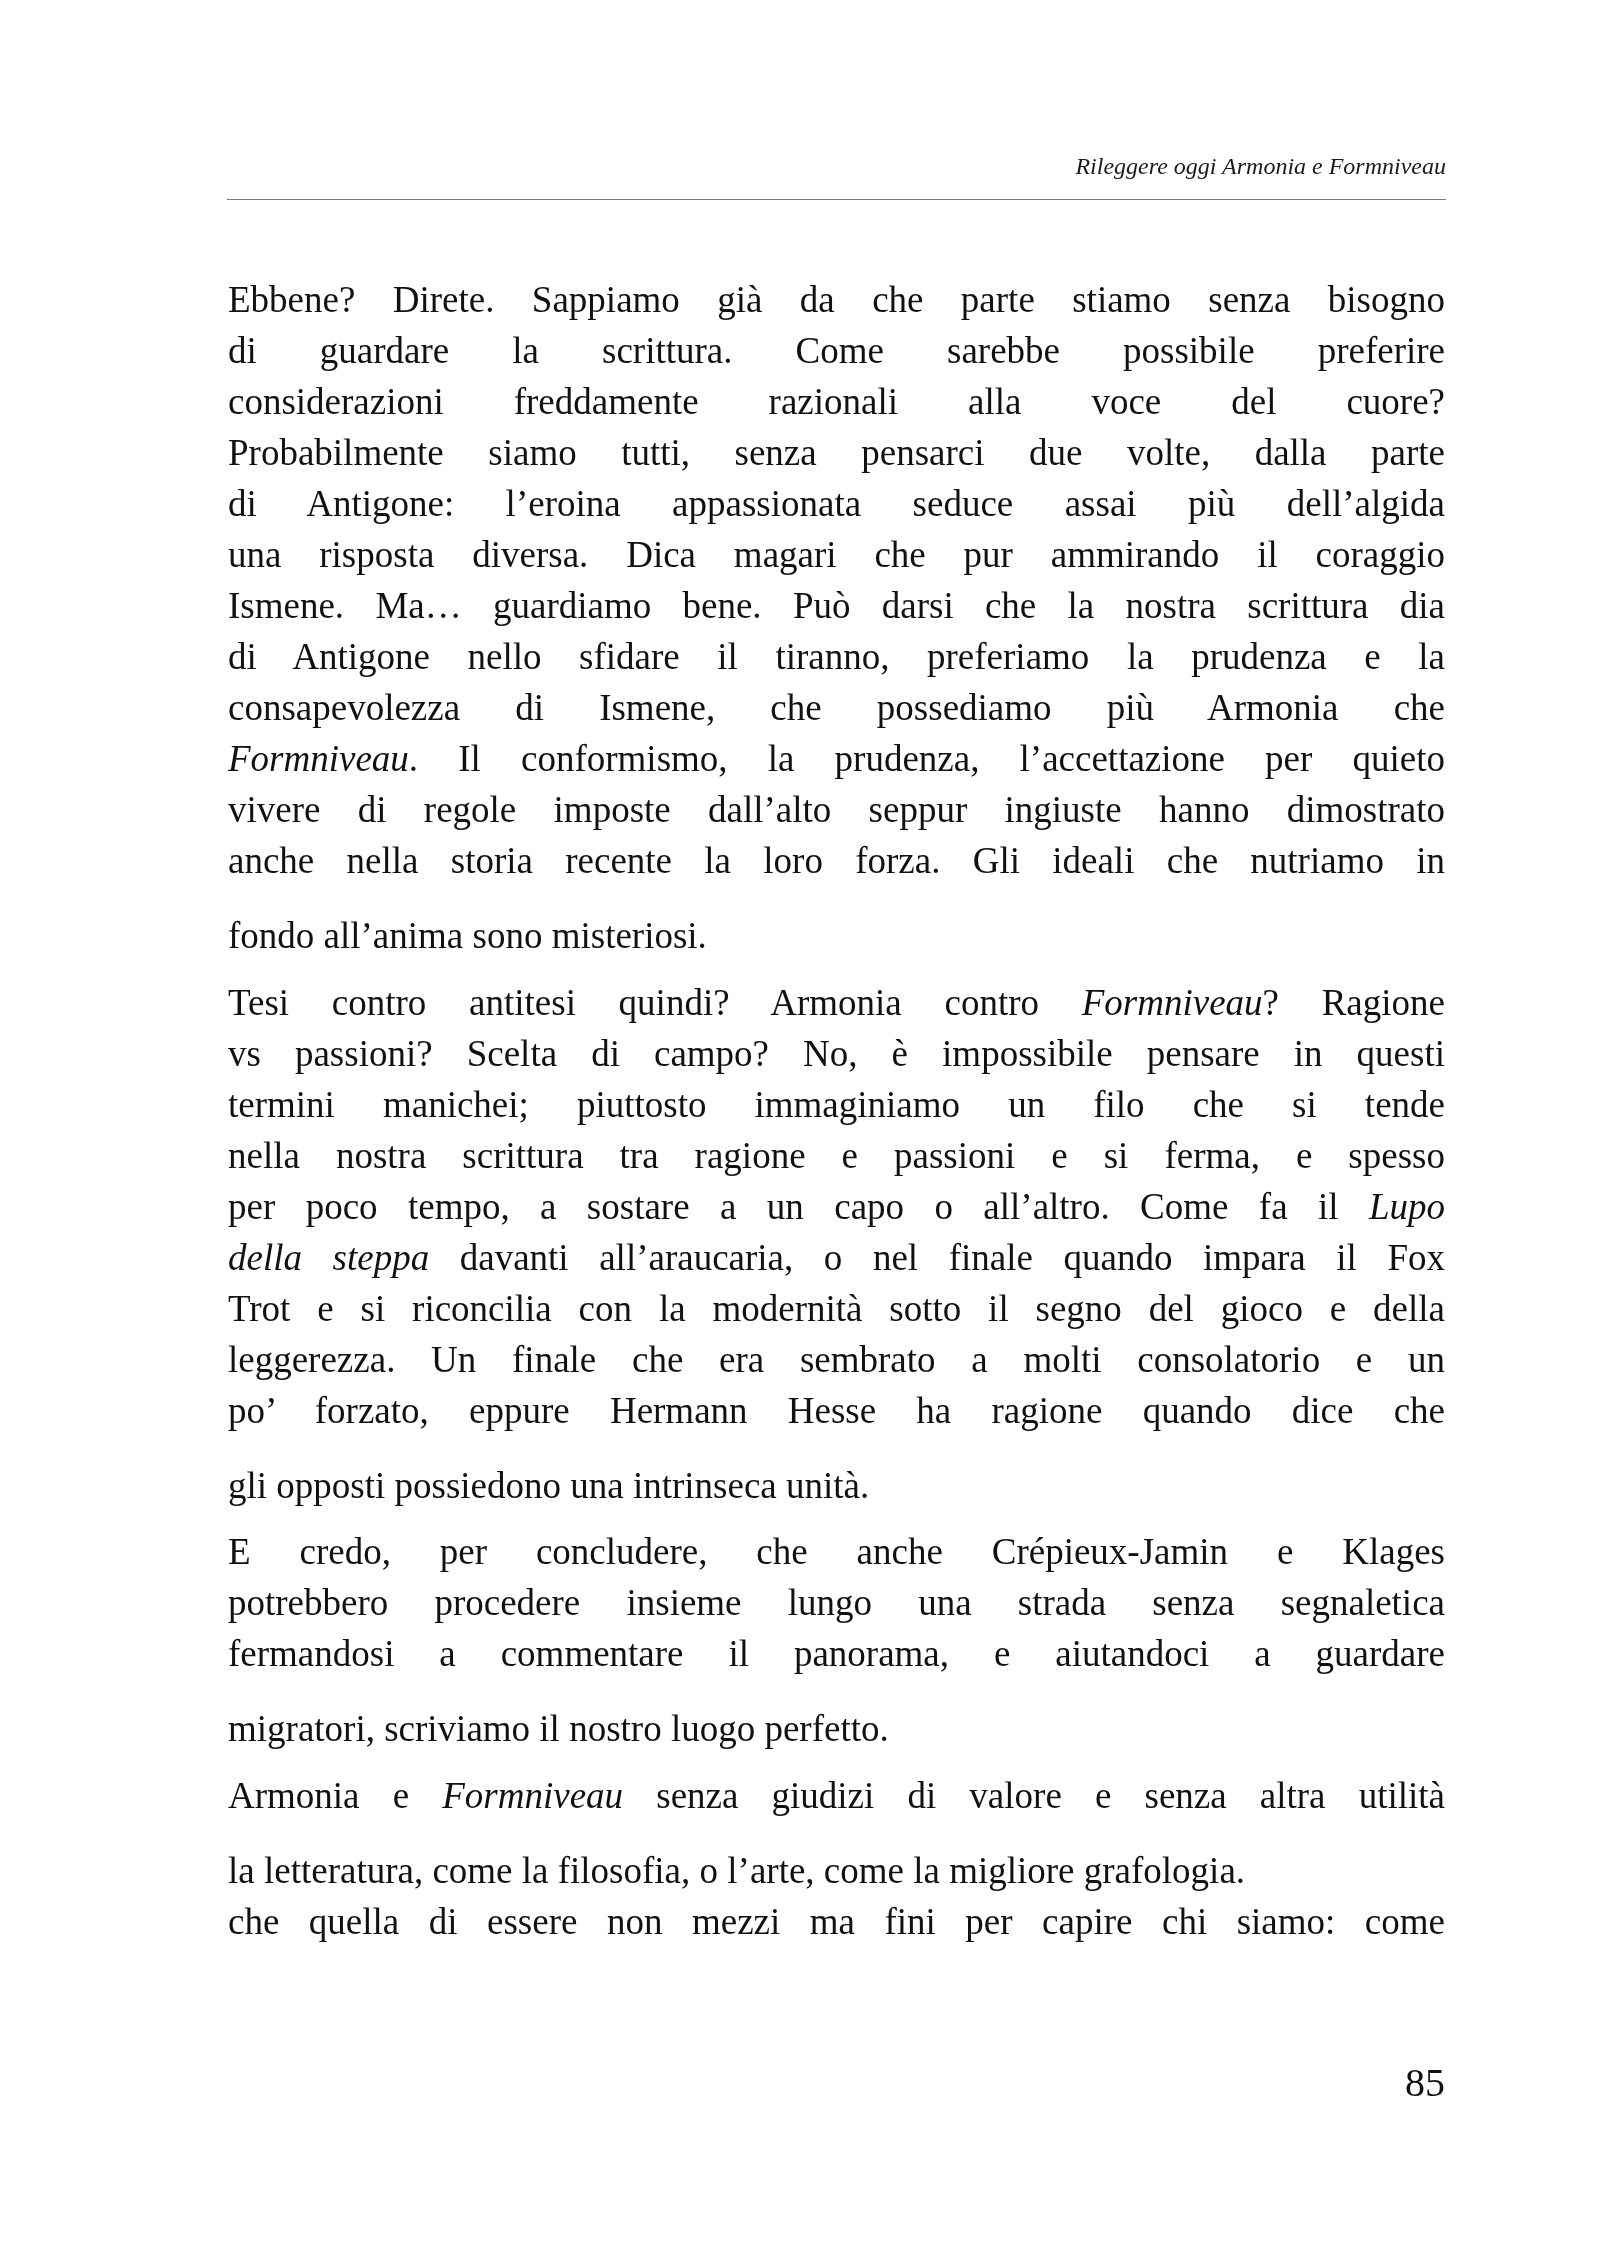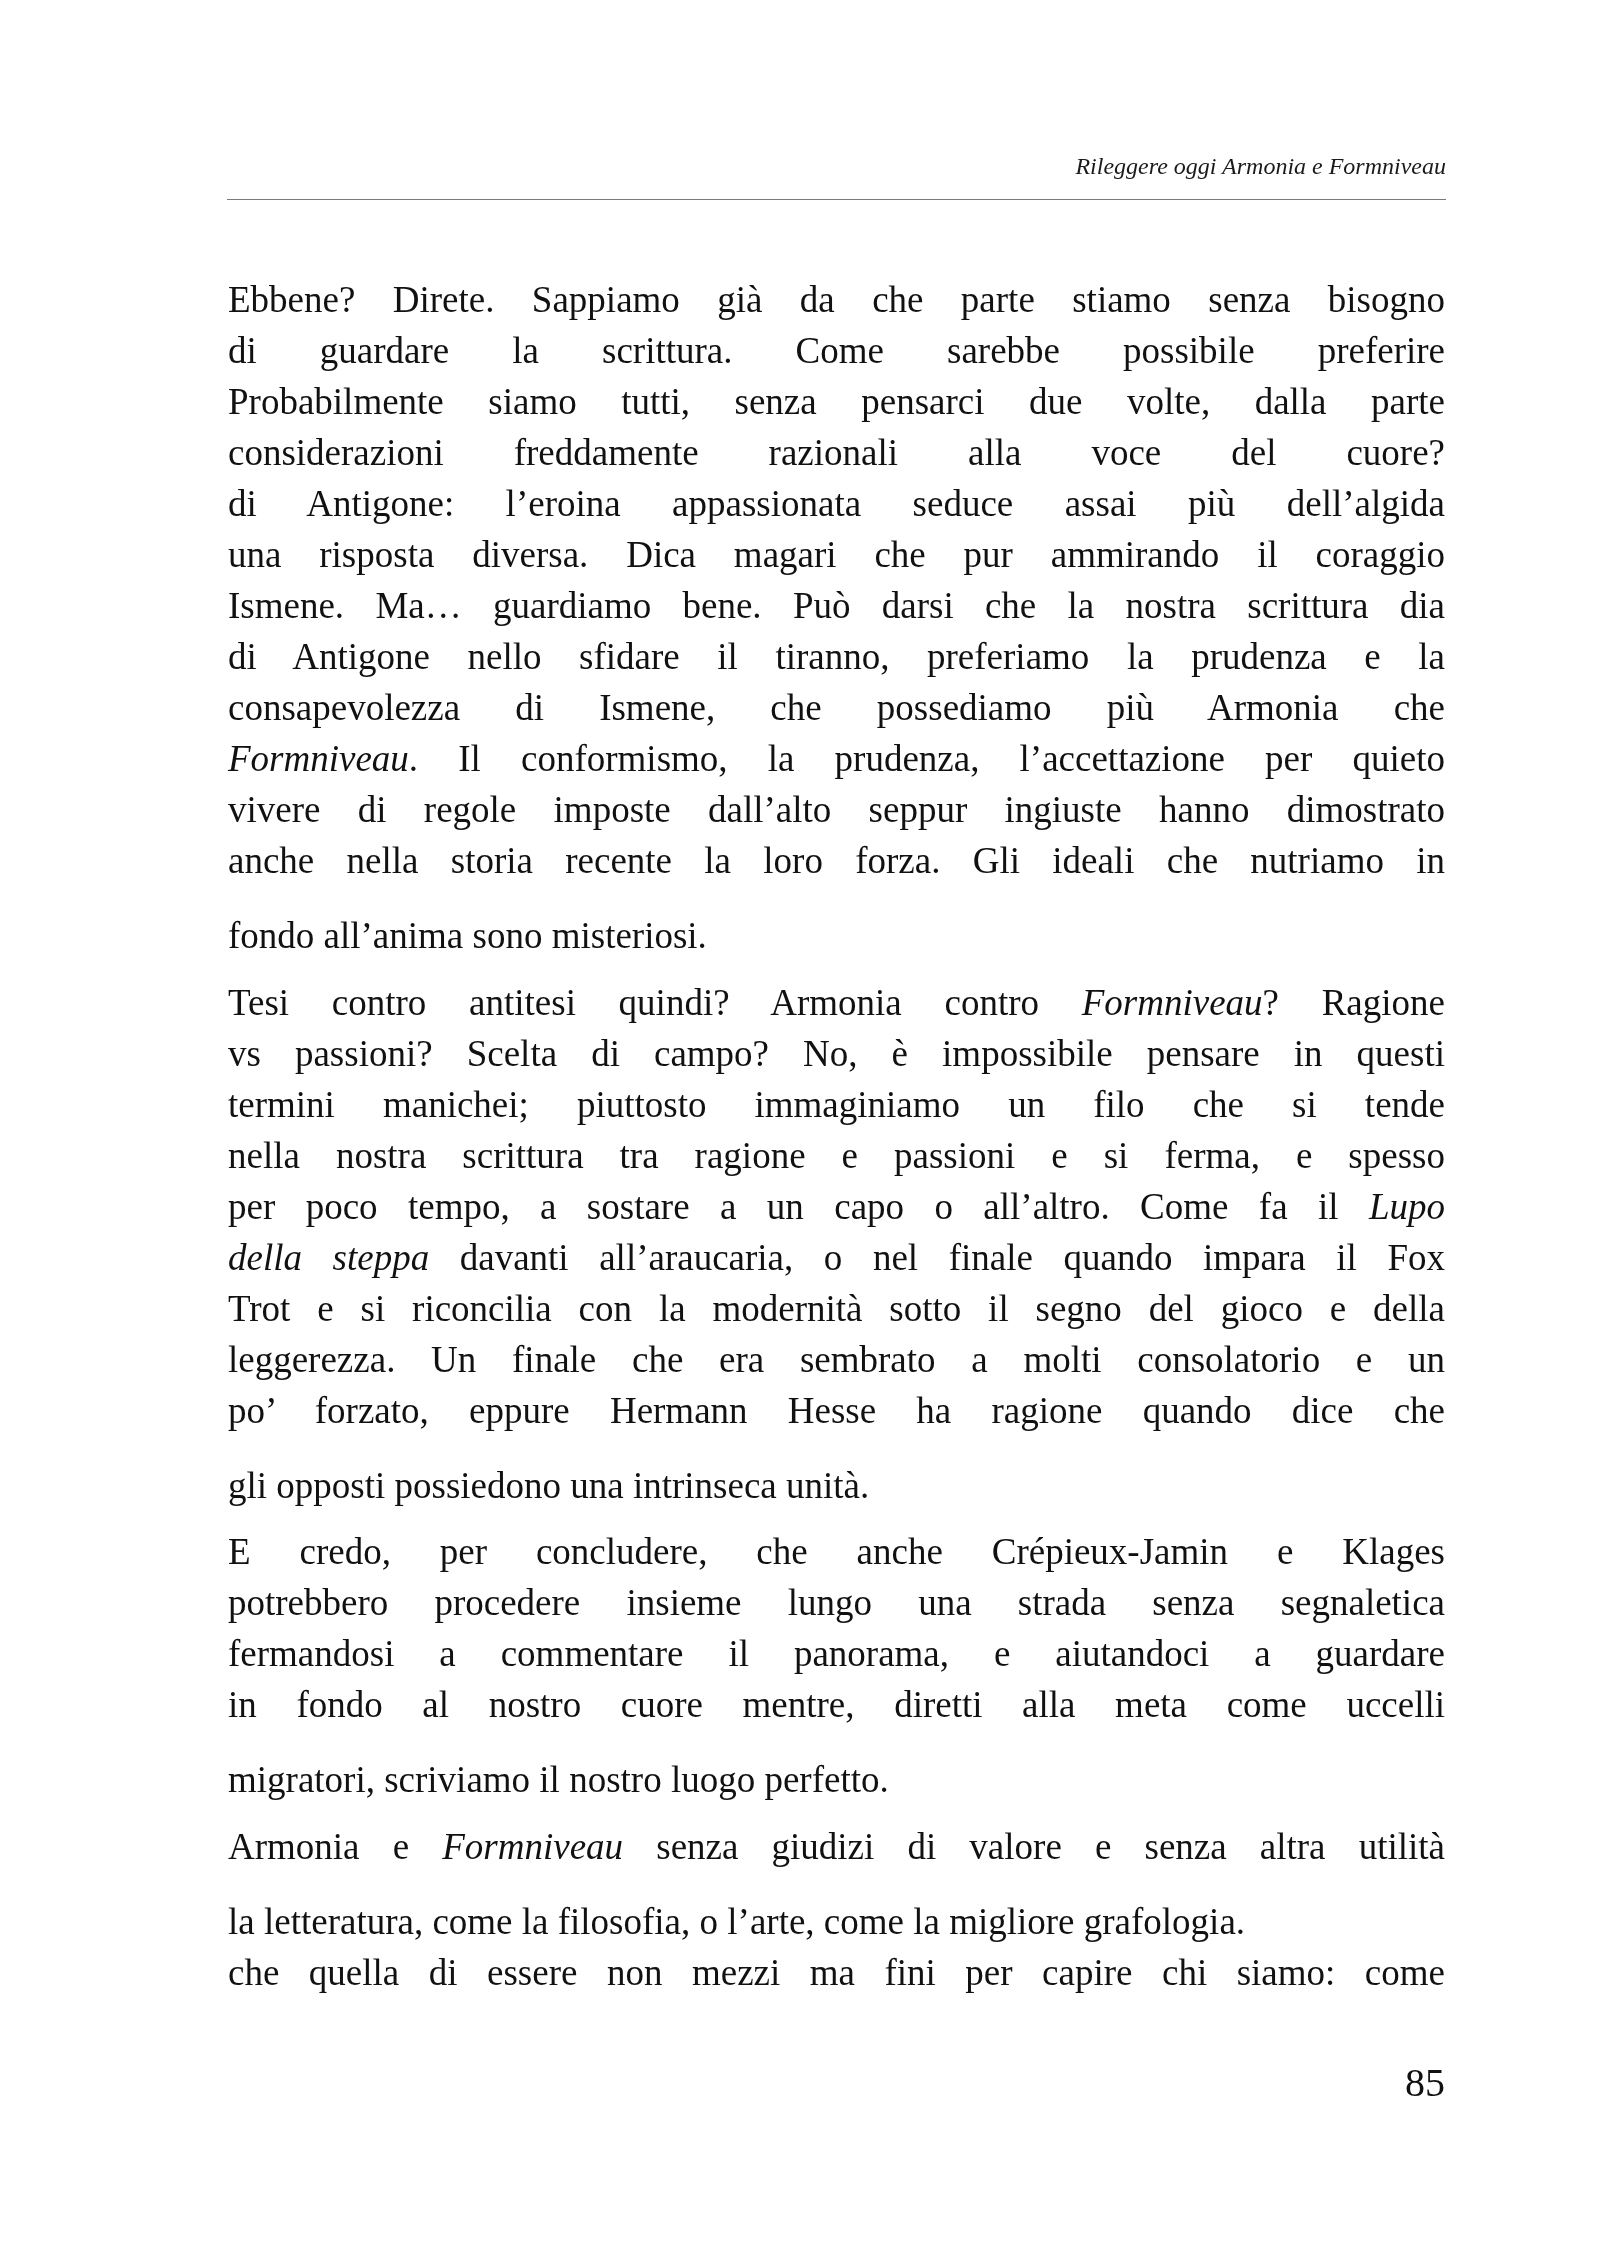--- a/index.html
+++ b/index.html
@@ -74,22 +74,22 @@
 </head>
 <body>
 
 <div class="running-head">Rileggere oggi Armonia e Formniveau</div>
 <div class="head-rule"></div>
 
 <div class="body-text">
   <p class="para">
       <span class="line"><span>Ebbene? Direte. Sappiamo già da che parte stiamo senza bisogno</span></span>
       <span class="line"><span>di guardare la scrittura. Come sarebbe possibile preferire</span></span>
+      <span class="line"><span>considerazioni freddamente razionali alla voce del cuore?</span></span>
       <span class="line"><span>Probabilmente siamo tutti, senza pensarci due volte, dalla parte</span></span>
-      <span class="line"><span>considerazioni freddamente razionali alla voce del cuore?</span></span>
       <span class="line"><span>di Antigone: l’eroina appassionata seduce assai più dell’algida</span></span>
       <span class="line"><span>una risposta diversa. Dica magari che pur ammirando il coraggio</span></span>
       <span class="line"><span>Ismene. Ma… guardiamo bene. Può darsi che la nostra scrittura dia</span></span>
       <span class="line"><span>di Antigone nello sfidare il tiranno, preferiamo la prudenza e la</span></span>
       <span class="line"><span>consapevolezza di Ismene, che possediamo più Armonia che</span></span>
       <span class="line"><span class="it">Formniveau</span><span>. Il conformismo, la prudenza, l’accettazione per quieto</span></span>
       <span class="line"><span>vivere di regole imposte dall’alto seppur ingiuste hanno dimostrato</span></span>
       <span class="line"><span>anche nella storia recente la loro forza. Gli ideali che nutriamo in</span></span>
       <span class="line last"><span>fondo all’anima sono misteriosi.</span></span>
     </p>
@@ -102,21 +102,20 @@
       <span class="line"><span class="it">della steppa</span><span> davanti all’araucaria, o nel finale quando impara il Fox</span></span>
       <span class="line"><span>Trot e si riconcilia con la modernità sotto il segno del gioco e della</span></span>
       <span class="line"><span>leggerezza. Un finale che era sembrato a molti consolatorio e un</span></span>
       <span class="line"><span>po’ forzato, eppure Hermann Hesse ha ragione quando dice che</span></span>
       <span class="line last"><span>gli opposti possiedono una intrinseca unità.</span></span>
     </p>
   <p class="para">
       <span class="line"><span>E credo, per concludere, che anche Crépieux-Jamin e Klages</span></span>
       <span class="line"><span>potrebbero procedere insieme lungo una strada senza segnaletica</span></span>
       <span class="line"><span>fermandosi  a commentare il panorama, e aiutandoci a guardare</span></span>
-      <span class="line"><span>in fondo al nostro cuore mentre, diretti alla meta come uccelli</span></span>
       <span class="line last"><span>migratori, scriviamo il nostro luogo perfetto.</span></span>
     </p>
   <p class="para">
       <span class="line"><span>Armonia e </span><span class="it">Formniveau</span><span> senza giudizi di valore e senza altra utilità</span></span>
       <span class="line last"><span>la letteratura, come la filosofia, o l’arte, come la migliore grafologia.</span></span>
       <span class="line"><span>che quella di essere non mezzi ma fini per capire chi siamo: come</span></span>
     </p>
 </div>
 
 <div class="page-number">85</div>

